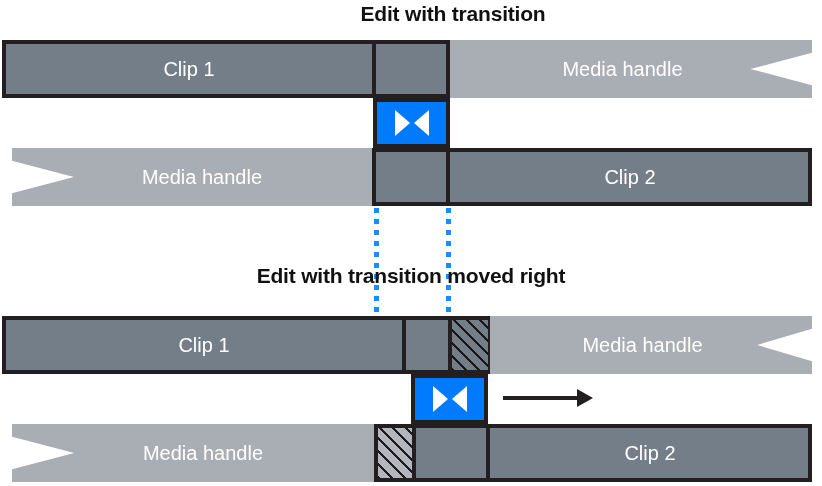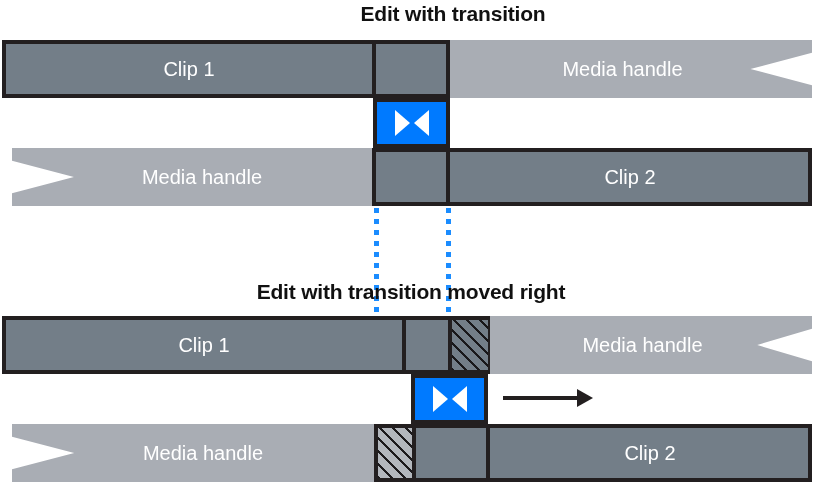--- a/index.html
+++ b/index.html
@@ -9,21 +9,21 @@
     overflow:hidden;position:relative;
   }
   .stage{position:absolute;left:0;top:0;width:822px;height:486px;}
 
   .title{
     position:absolute;width:822px;text-align:center;
     font-weight:bold;font-size:21px;color:#111111;
     letter-spacing:-0.2px;
   }
   #title-1{top:2px;padding-left:42px;}
-  #title-2{top:280px;}
+  #title-2{top:264px;}
 
   
   .blk{position:absolute;box-sizing:border-box;}
   .dark{background:#737e88;}
   .light{background:#a9adb4;}
   .bordered{border:4px solid #231f20;}
   .label{
     position:absolute;display:flex;align-items:center;justify-content:center;
     color:#ffffff;font-weight:normal;font-size:20px;
     pointer-events:none;white-space:nowrap;

